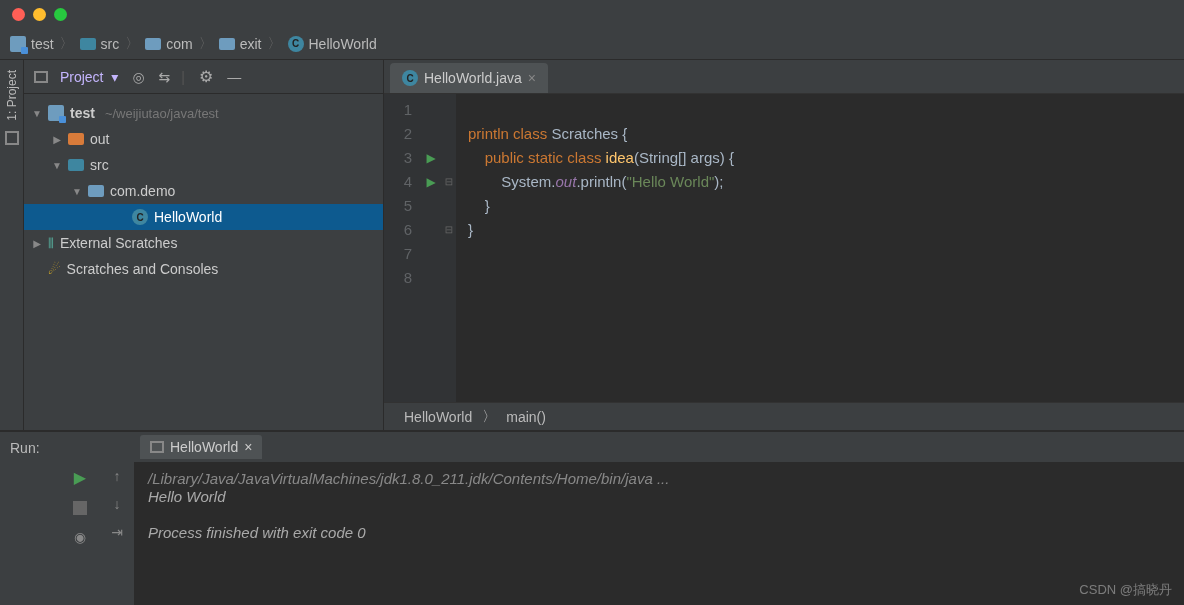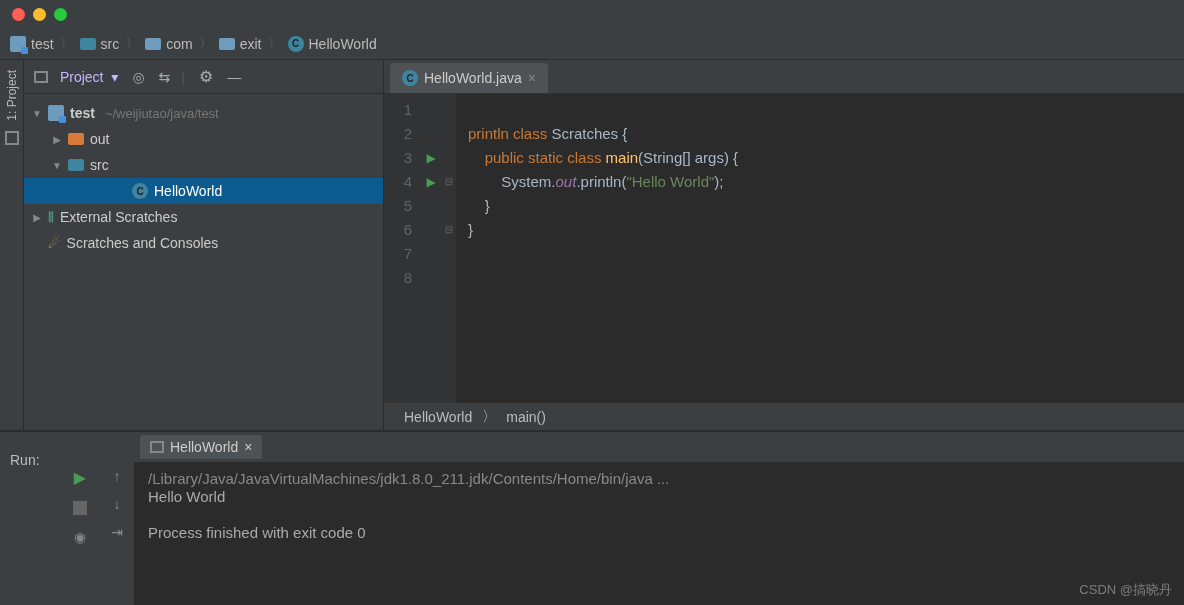--- a/index.html
+++ b/index.html
@@ -55,30 +55,30 @@
 .rungutter{ width:22px; background:#313335; padding-top:4px;}
 .rungutter .play{ color:#499c54; font-size:12px; text-align:center; height:24px;}
 .fold{ width:14px; background:#313335; padding-top:4px; color:#666; font-size:10px; text-align:center;}
 .fold div{height:24px;}
 .code{ padding:4px 0 0 12px; }
 .kw{color:#cc7832;} .fn{color:#ffc66d;} .id{color:#a9b7c6;} .str{color:#6a8759;} .it{color:#9876aa; font-style:italic;}
 .bc-bottom{ height:28px; display:flex; align-items:center; padding-left:20px; gap:10px; color:#bbb; border-top:1px solid #323232; background:#3c3f41;}
 
 
 .runpanel{ height:175px; border-top:2px solid #2b2b2b; background:#2b2b2b; display:flex; }
-.run-left{ width:60px; background:#3c3f41; color:#bbb; padding:20px 10px;}
+.run-left{ width:60px; background:#3c3f41; color:#bbb; padding:8px 10px;}
 .run-ctrl{ width:40px; background:#3c3f41; display:flex; flex-direction:column; align-items:center; gap:14px; padding-top:36px;}
 .run-ctrl .play{color:#499c54; font-size:16px; cursor:pointer;}
 .run-ctrl .stop{width:14px;height:14px;background:#666;}
 .run-ctrl .cam{color:#888;}
 .run-nav{ width:34px; background:#3c3f41; display:flex; flex-direction:column; align-items:center; gap:12px; padding-top:36px; color:#888;}
 .run-main{ flex:1; display:flex; flex-direction:column;}
 .run-tabs{ height:30px; display:flex; align-items:center; background:#3c3f41; padding-left:6px; gap:10px;}
 .run-tab{ display:flex; align-items:center; gap:6px; padding:4px 10px; background:#4e5254; color:#ccc; border-radius:3px 3px 0 0;}
-.console{ flex:1; background:#2b2b2b; font-family:Menlo,Consolas,monospace; font-size:15px; color:#aaa; padding:8px 14px; white-space:pre;}
+.console{ flex:1; background:#2b2b2b; font-family:Menlo,Consolas,monospace; font-size:15px; color:#aaa; padding:8px 14px; white-space:pre;font-style:italic;}
 .console .path{color:#888;}
 .watermark{ position:absolute; right:12px; bottom:6px; color:#ccc; font-size:13px; opacity:.5;}
 .proj-head-icon{ width:14px;height:12px;border:2px solid #888; display:inline-block;}
 .target-icon::before{content:"◎";}
 .split-icon{ letter-spacing:-3px;}
 .module-icon{width:16px;height:16px;background:#6e9cbe;border-radius:2px;position:relative;}
 .module-icon::after{content:"";position:absolute;right:-2px;bottom:-2px;width:7px;height:7px;background:#4a90d9;border-radius:1px;}
 .file-icon{ width:12px;height:14px;background:#6e9cbe;border-radius:1px;position:relative;}
 </style>
 </head>
@@ -144,20 +144,25 @@
       <div class="tree-row indent1">
           <span class="arrow right"></span>
           <span class="folder-icon out"></span>
           <span>out</span>
         </div>
       <div class="tree-row indent1">
           <span class="arrow down"></span>
           <span class="folder-icon source"></span>
           <span>src</span>
         </div>
+      <div class="tree-row indent2">
+          <span class="arrow down"></span>
+          <span class="folder-icon"></span>
+          <span>com.demo</span>
+        </div>
       <div class="tree-row indent4 sel">
           <span class="circ-icon">C</span>
           <span>HelloWorld</span>
         </div>
       <div class="tree-row">
           <span class="arrow right"></span>
           <span class="lib-icon">⫴</span>
           <span>External Scratches</span>
         </div>
       <div class="tree-row">
@@ -203,21 +208,21 @@
           <div></div>
           <div>⊟</div>
           <div></div>
           <div>⊟</div>
           <div></div>
           <div></div>
       </div>
       <div class="code">
         <div>&nbsp;</div>
         <div><span class="kw">println class</span> <span class="id">Scratches {</span></div>
-        <div>&nbsp;&nbsp;&nbsp;&nbsp;<span class="kw">public static class</span> <span class="fn">main</span><span class="id">(String[] args) {</span></div>
+        <div>&nbsp;&nbsp;&nbsp;&nbsp;<span class="kw">public static class</span> <span class="fn">idea</span><span class="id">(String[] args) {</span></div>
         <div>&nbsp;&nbsp;&nbsp;&nbsp;&nbsp;&nbsp;&nbsp;&nbsp;<span class="id">System.</span><span class="it">out</span><span class="id">.println(</span><span class="str">"Hello World"</span><span class="id">);</span></div>
         <div>&nbsp;&nbsp;&nbsp;&nbsp;<span class="id">}</span></div>
         <div><span class="id">}</span></div>
         <div>&nbsp;</div>
       </div>
     </div>
     <div class="bc-bottom">
       <span>HelloWorld</span>
       <span class="sep">〉</span>
       <span>main()</span>

